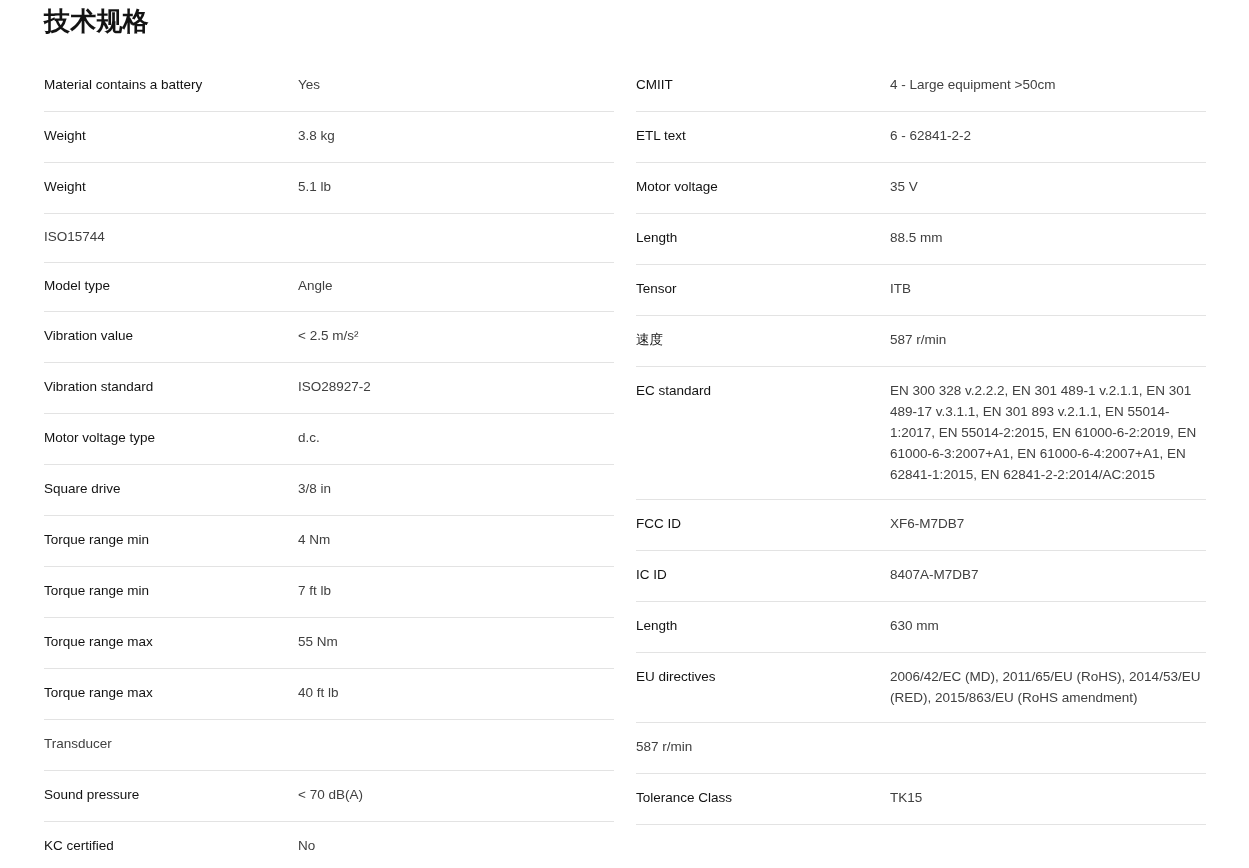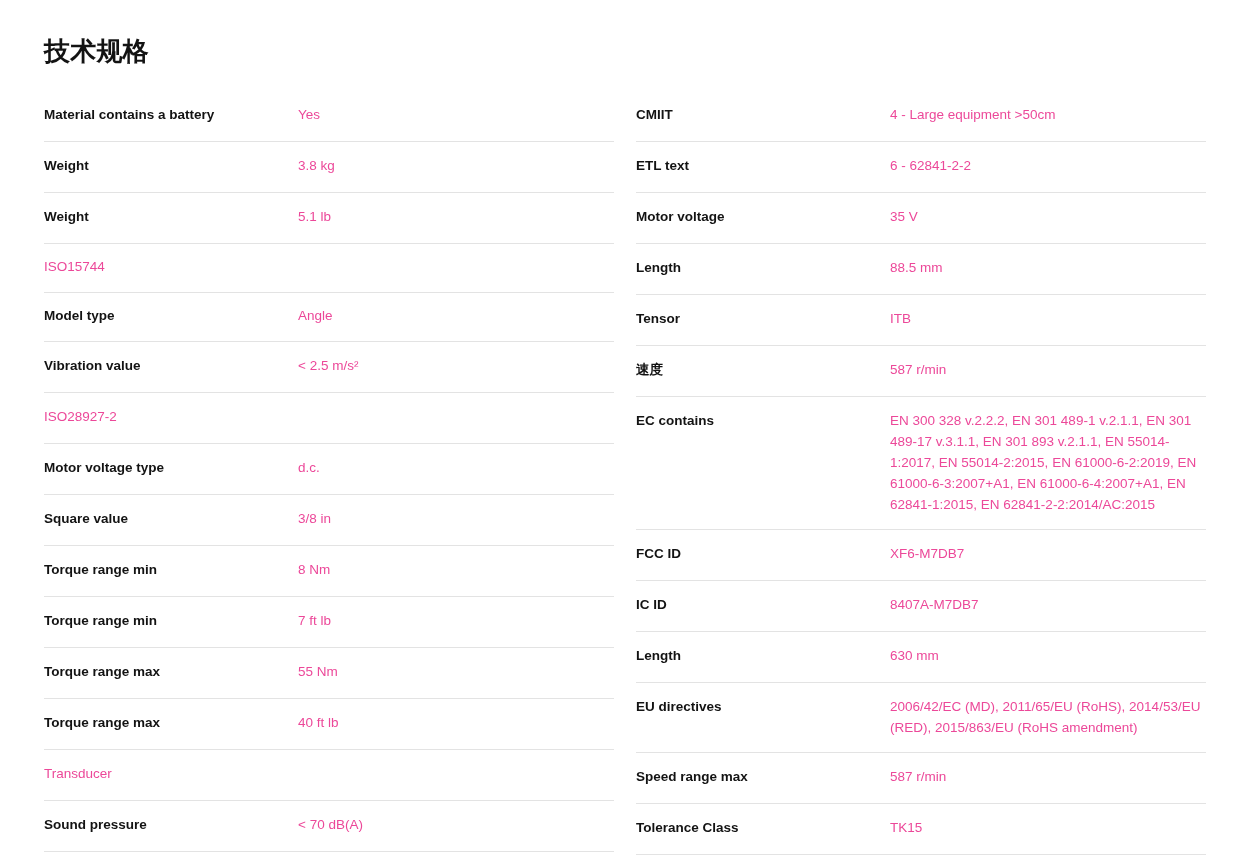--- a/index.html
+++ b/index.html
@@ -19,21 +19,21 @@
     position: relative;
     width: 1249px;
     height: 868px;
     box-sizing: border-box;
     padding: 0 44px;
   }
   .page-title {
     font-size: 26px;
     font-weight: bold;
     letter-spacing: 0.2px;
-    margin: 36px 0 0 0;
+    margin: 6px 0 0 0;
     padding: 0;
     line-height: 1.2;
     color: #131313;
   }
   .columns {
     display: flex;
     flex-direction: row;
     gap: 0;
     margin-top: 24px;
   }
@@ -47,32 +47,32 @@
     flex-direction: row;
     align-items: flex-start;
     border-bottom: 1px solid #e3e3e3;
     padding: 14px 0 13px 0;
     min-height: 23px;
   }
   .spec-label {
     flex: 0 0 254px;
     width: 254px;
     font-size: 13.5px;
-    font-weight: bold;
+    font-weight: normal;
     line-height: 1.45;
     color: #131313;
     padding-right: 10px;
     box-sizing: border-box;
   }
   .spec-value {
     flex: 1 1 auto;
     font-size: 13.5px;
     font-weight: normal;
     line-height: 1.55;
-    color: #ec4899;
+    color: #404040;
     word-break: break-word;
   }
   .spec-row.tight { padding-top: 13px; padding-bottom: 12px; }
 </style>
 </head>
 <body>
 
 <div class="page">
 
   <h1 class="page-title">技术规格</h1>
@@ -97,33 +97,34 @@
       </div>
       <div class="spec-row tight">
         <div class="spec-label">Model type</div>
         <div class="spec-value">Angle</div>
       </div>
       <div class="spec-row">
         <div class="spec-label">Vibration value</div>
         <div class="spec-value">&lt; 2.5 m/s²</div>
       </div>
       <div class="spec-row">
+        <div class="spec-label">Vibration standard</div>
         <div class="spec-value">ISO28927-2</div>
       </div>
       <div class="spec-row">
         <div class="spec-label">Motor voltage type</div>
         <div class="spec-value">d.c.</div>
       </div>
       <div class="spec-row">
-        <div class="spec-label">Square value</div>
+        <div class="spec-label">Square drive</div>
         <div class="spec-value">3/8 in</div>
       </div>
       <div class="spec-row">
         <div class="spec-label">Torque range min</div>
-        <div class="spec-value">8 Nm</div>
+        <div class="spec-value">4 Nm</div>
       </div>
       <div class="spec-row">
         <div class="spec-label">Torque range min</div>
         <div class="spec-value">7 ft lb</div>
       </div>
       <div class="spec-row">
         <div class="spec-label">Torque range max</div>
         <div class="spec-value">55 Nm</div>
       </div>
       <div class="spec-row">
@@ -162,41 +163,40 @@
       </div>
       <div class="spec-row">
         <div class="spec-label">Tensor</div>
         <div class="spec-value">ITB</div>
       </div>
       <div class="spec-row">
         <div class="spec-label">速度</div>
         <div class="spec-value">587 r/min</div>
       </div>
       <div class="spec-row">
-        <div class="spec-label">EC contains</div>
+        <div class="spec-label">EC standard</div>
         <div class="spec-value">EN 300 328 v.2.2.2, EN 301 489-1 v.2.1.1, EN 301 489-17 v.3.1.1, EN 301 893 v.2.1.1, EN 55014-1:2017, EN 55014-2:2015, EN 61000-6-2:2019, EN 61000-6-3:2007+A1, EN 61000-6-4:2007+A1, EN 62841-1:2015, EN 62841-2-2:2014/AC:2015</div>
       </div>
       <div class="spec-row">
         <div class="spec-label">FCC ID</div>
         <div class="spec-value">XF6-M7DB7</div>
       </div>
       <div class="spec-row">
         <div class="spec-label">IC ID</div>
         <div class="spec-value">8407A-M7DB7</div>
       </div>
       <div class="spec-row">
         <div class="spec-label">Length</div>
         <div class="spec-value">630 mm</div>
       </div>
       <div class="spec-row">
         <div class="spec-label">EU directives</div>
         <div class="spec-value">2006/42/EC (MD), 2011/65/EU (RoHS), 2014/53/EU (RED), 2015/863/EU (RoHS amendment)</div>
       </div>
       <div class="spec-row">
-        <div class="spec-label">Speed range max</div>
         <div class="spec-value">587 r/min</div>
       </div>
       <div class="spec-row">
         <div class="spec-label">Tolerance Class</div>
         <div class="spec-value">TK15</div>
       </div>
     </div>
 
   </div>
 </div>

